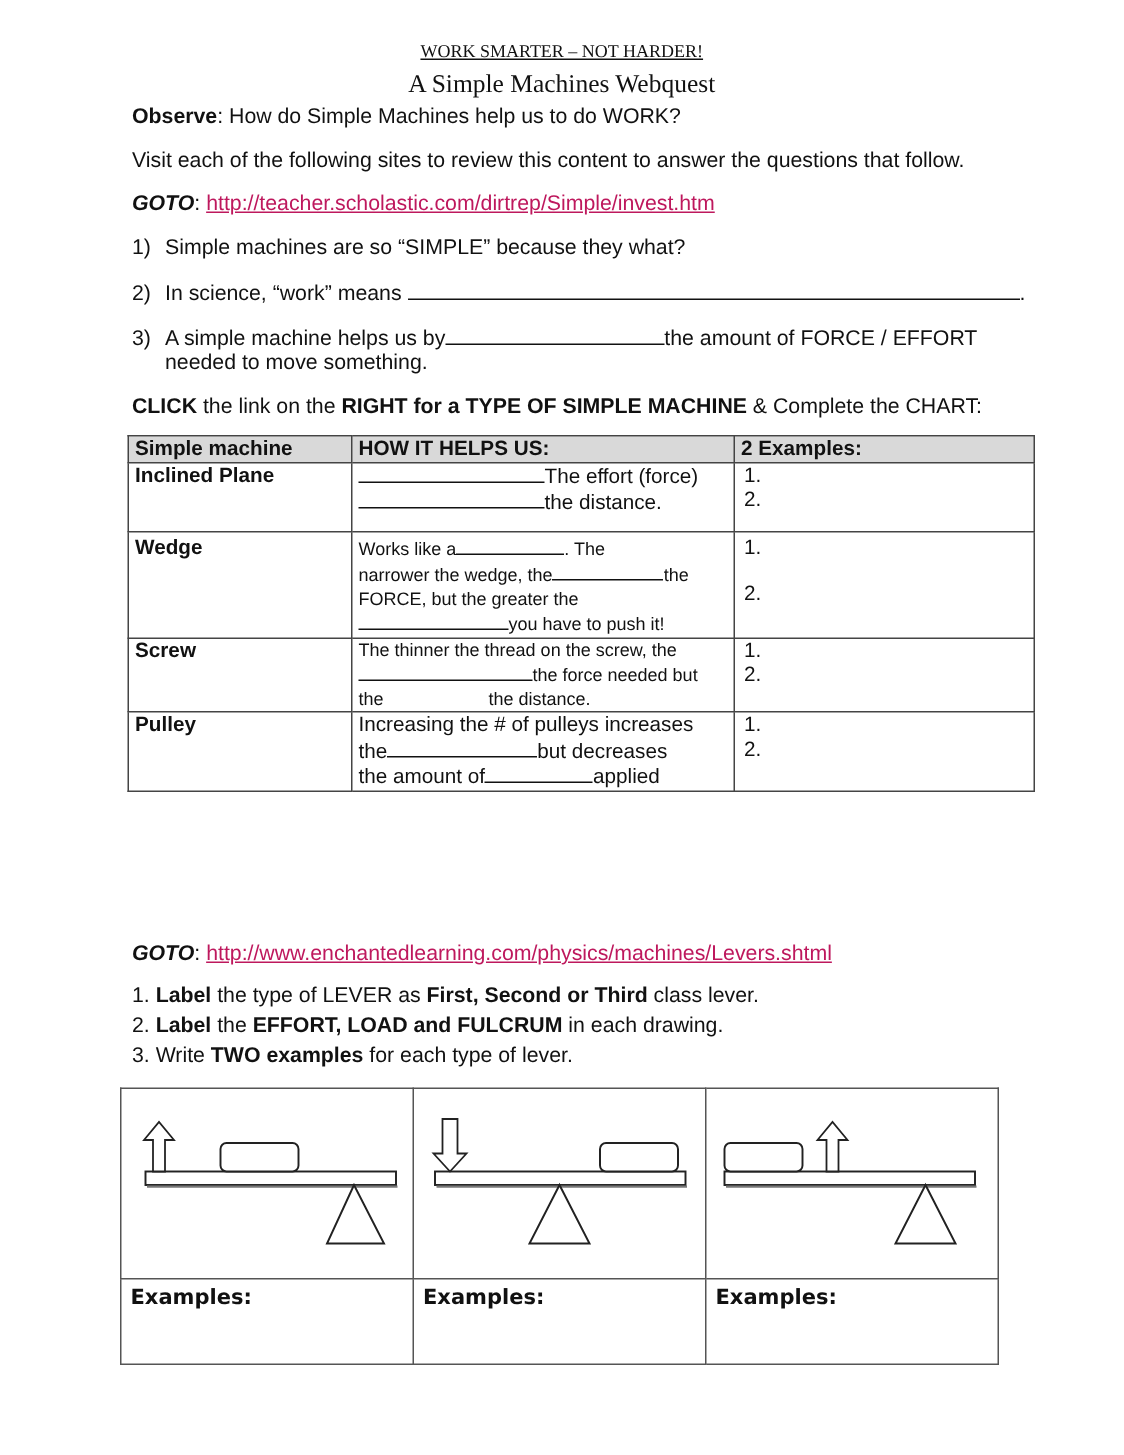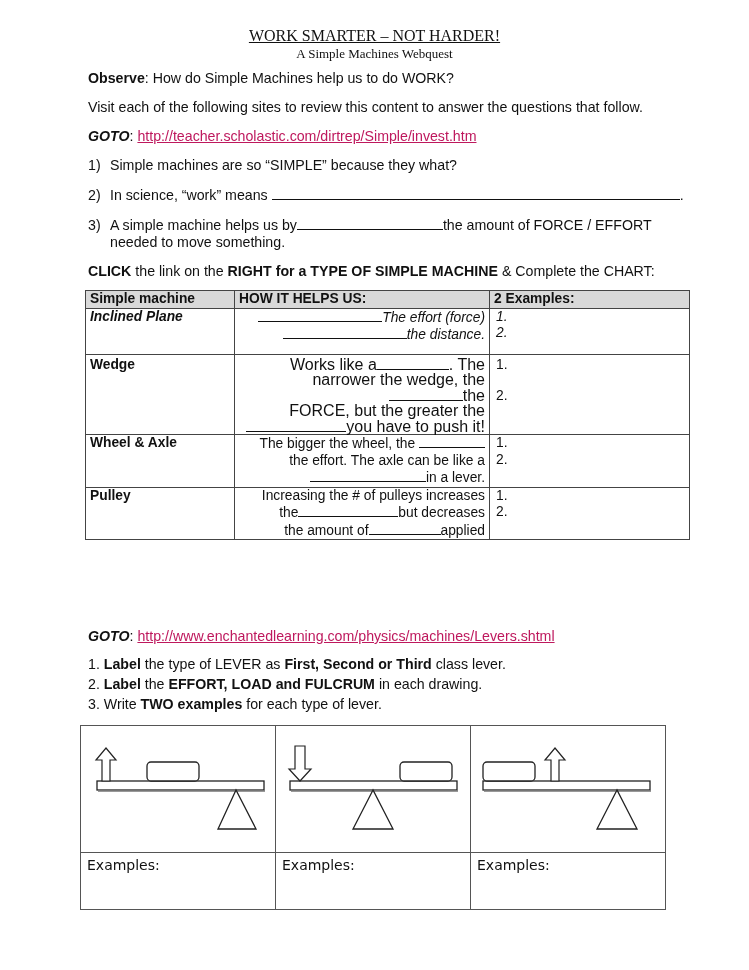--- a/index.html
+++ b/index.html
@@ -3,54 +3,54 @@
   <meta charset="utf-8">
   <style>
     html, body { margin: 0; padding: 0; background: #ffffff; }
     body {
       width: 749px; height: 970px; position: relative; overflow: hidden;
       font-family: "Liberation Sans", sans-serif; color: #111;
     }
     .abs { position: absolute; }
     .title {
       left: 0; width: 749px; text-align: center;
-      font-family: "Liberation Serif", serif; font-size: 16px; color: #111;
+      font-family: "Liberation Serif", serif; font-size: 12px; color: #111;
     }
     .title1 { top: 27px; text-decoration: underline; }
-    .title2 { top: 46px; font-size: 13px; }
+    .title2 { top: 46px; font-size: 17px; }
     .line { left: 88px; font-size: 14.2px; white-space: nowrap; }
     .b { font-weight: bold; }
     .bi { font-weight: bold; font-style: italic; }
     a.link { color: #be185d; text-decoration: underline; }
     .q { left: 88px; font-size: 14.2px; white-space: nowrap; }
     .qnum { display: inline-block; width: 22px; }
     .blank { display: inline-block; border-bottom: 1px solid #111; height: 12px; vertical-align: baseline; }
 
     
     table.chart {
       position: absolute; left: 85px; top: 290px; width: 605px;
       border-collapse: collapse; font-size: 13.8px; line-height: 16.5px; padding-left: 28px;
     }
     table.chart th, table.chart td { border: 1px solid #444; vertical-align: top; padding: 0 4px; text-align: left; }
     table.chart th { background: #d9d9d9; font-weight: bold; font-size: 13.8px; height: 16px; }
     table.chart td.name { font-weight: bold; width: 140px; }
-    table.chart td.how { width: 246px; text-align: right; }
+    table.chart td.how { width: 246px; }
     table.chart td.ex { padding-left: 6px; }
-    .small { font-size: 16px; line-height: 15.5px; }
+    .small { font-size: 12px; line-height: 15.5px; }
     .ul { display: inline-block; border-bottom: 1px solid #111; height: 12px; }
 
     
     table.lever {
       position: absolute; left: 80px; top: 725px; width: 586px;
       border-collapse: collapse;
     }
     table.lever td { border: 1px solid #555; vertical-align: top; padding: 0; width: 195px; }
     table.lever td.pic { height: 126px; position: relative; }
     table.lever td.type { height: 32px; font-family: "DejaVu Sans", sans-serif; font-weight: bold; font-size: 14px; padding: 4px 6px 0 6px; }
-    table.lever td.examples { height: 52px; font-family: "DejaVu Sans", sans-serif; font-weight: normal; font-size: 14px; padding: 4px 6px 0 6px; }
+    table.lever td.examples { height: 52px; font-family: "DejaVu Sans", sans-serif; font-weight: bold; font-size: 14px; padding: 4px 6px 0 6px; }
     svg.lv { position: absolute; left: 0; top: 0; }
   </style>
 </head>
 <body>
 
 <div class="abs title title1">WORK SMARTER – NOT HARDER!</div>
 <div class="abs title title2">A Simple Machines Webquest</div>
 
 <div class="abs line" style="top:70px;">
   <span class="b">Observe</span><span>: How do Simple Machines help us to do WORK?</span>
@@ -80,21 +80,21 @@
 </div>
 
 <table class="chart">
   <tbody>
       <tr>
     <th>Simple machine</th>
     <th>HOW IT HELPS US:</th>
     <th>2 Examples:</th>
   </tr>
 
-  <tr style="height:46px;font-style:italic;">
+  <tr style="height:46px;">
     <td class="name">Inclined Plane</td>
     <td class="how">
       <div><span class="ul" style="width:124px;"></span><span>The effort (force)</span></div>
       <div><span class="ul" style="width:124px;"></span><span>the distance.</span></div>
     </td>
     <td class="ex">
       <div>1.</div>
       <div>2.</div>
     </td>
   </tr>
@@ -106,34 +106,34 @@
       <div><span>narrower the wedge, the</span><span class="ul" style="width:74px;"></span><span>the</span></div>
       <div>FORCE, but the greater the</div>
       <div><span class="ul" style="width:100px;"></span><span>you have to push it!</span></div>
     </td>
     <td class="ex" style="padding-top:2px;">
       <div>1.</div>
       <div style="margin-top:15px;">2.</div>
     </td>
   </tr>
 
-
-
-  <tr style="height:50px;">
-    <td class="name">Wheel &amp; Axle</td>
-    <td class="how">
-      <div><span>The bigger the wheel, the</span> <span class="ul" style="width:66px;"></span></div>
-      <div>the effort.  The axle can be like a</div>
-      <div><span class="ul" style="width:116px;"></span><span>in a lever.</span></div>
+  <tr style="height:46px;">
+    <td class="name">Screw</td>
+    <td class="how small">
+      <div>The thinner the thread on the screw, the</div>
+      <div><span class="ul" style="width:116px;"></span><span>the force needed but</span></div>
+      <div><span>the</span><span style="display:inline-block;width:70px;"></span><span>the distance.</span></div>
     </td>
     <td class="ex">
       <div>1.</div>
       <div>2.</div>
     </td>
   </tr>
+
+
 
   <tr style="height:50px;">
     <td class="name">Pulley</td>
     <td class="how">
       <div>Increasing the # of pulleys increases</div>
       <div><span>the</span><span class="ul" style="width:100px;"></span><span>but decreases</span></div>
       <div><span>the amount of</span><span class="ul" style="width:72px;"></span><span>applied</span></div>
     </td>
     <td class="ex">
       <div>1.</div>

